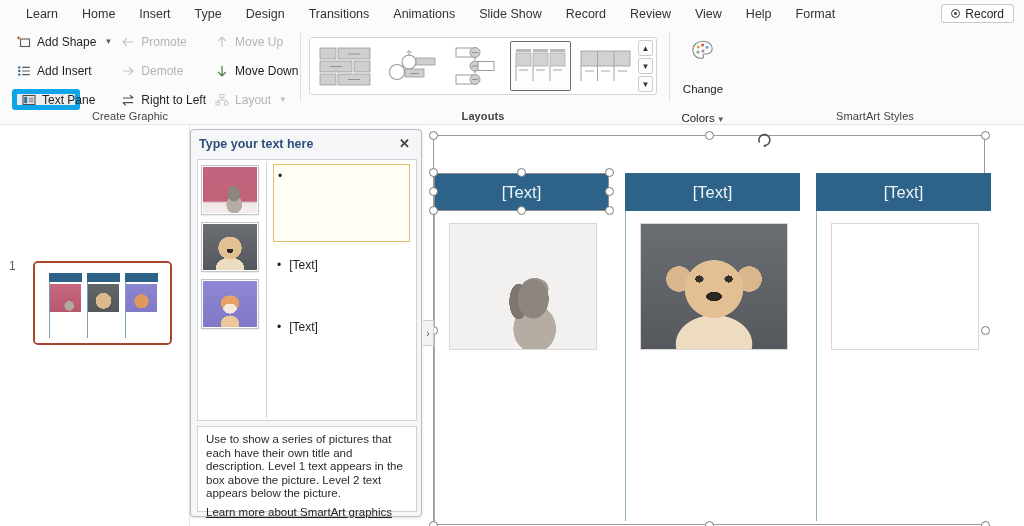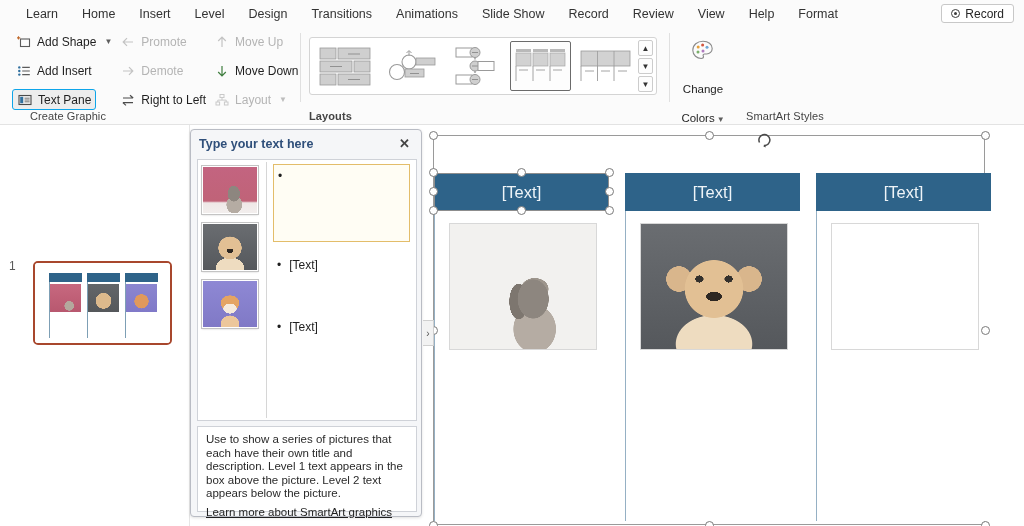--- a/index.html
+++ b/index.html
@@ -40,40 +40,40 @@
     width:3px; height:3px; border-radius:50%; background:#3c3c3c;
   }
 
   
   .ribbon{
     height:98px; background:#fbfbfb; border-bottom:1px solid #e3e3e3;
     display:flex; align-items:stretch; position:relative;
   }
   .grp{ position:relative; display:flex; flex-direction:column; padding-top:4px; }
   .grp-label{
-    position:absolute; bottom:2px; left:0; right:0; 
+    position:absolute; bottom:2px; left:0; right:0; text-align:center;
     font-size:11px; color:#444; letter-spacing:.1px;
   }
   .grp-sep{ width:1px; background:#e0e0e0; margin:6px 0 22px 0; }
 
   
   .cg{ width:300px; padding-left:12px; }
   .cg-rows{ display:flex; gap:0px; }
   .cg-col{ display:flex; flex-direction:column; gap:8px;text-align:center; }
   .cg-col.c1{ width:118px; }
   .cg-col.c2{ width:100px; }
   .cg-col.c3{ width:96px; }
   .cgitem{
     display:flex; align-items:center; gap:6px; height:21px;
     font-size:12px; color:#1f1f1f; padding:0 4px; border-radius:3px;
     white-space:nowrap;
   }
   .cgitem.dis{ color:#b4b4b4; }
   .cgitem.toggled{
-    border:1px solid #0ea5e9; background:#ededed; width:84px;
+    border:5px solid #0ea5e9; background:#ededed; width:68px;
   }
   .cgicon{ width:15px; height:15px; display:flex; align-items:center; justify-content:center; flex:0 0 15px;}
   .cgicon svg{ display:block; }
   .caret{ font-size:8px; color:#5e5e5e; margin-left:2px; }
   .caret.dis{ color:#bdbdbd; }
 
   
   .layouts{ width:368px; }
   .gallery{
     margin:6px 0 0 8px; height:58px; border:1px solid #d4d4d4; background:#fff;
@@ -220,21 +220,21 @@
     font-size:10px; color:#555; z-index:41;
   }
 </style>
 </head>
 <body>
 
 <div class="tabbar">
   <div class="tab">Learn</div>
   <div class="tab">Home</div>
   <div class="tab">Insert</div>
-  <div class="tab">Level</div>
+  <div class="tab">Type</div>
   <div class="tab">Design</div>
   <div class="tab">Transitions</div>
   <div class="tab">Animations</div>
   <div class="tab">Slide Show</div>
   <div class="tab">Record</div>
   <div class="tab">Review</div>
   <div class="tab">View</div>
   <div class="tab">Help</div>
   <div class="tab">Format</div>
 

